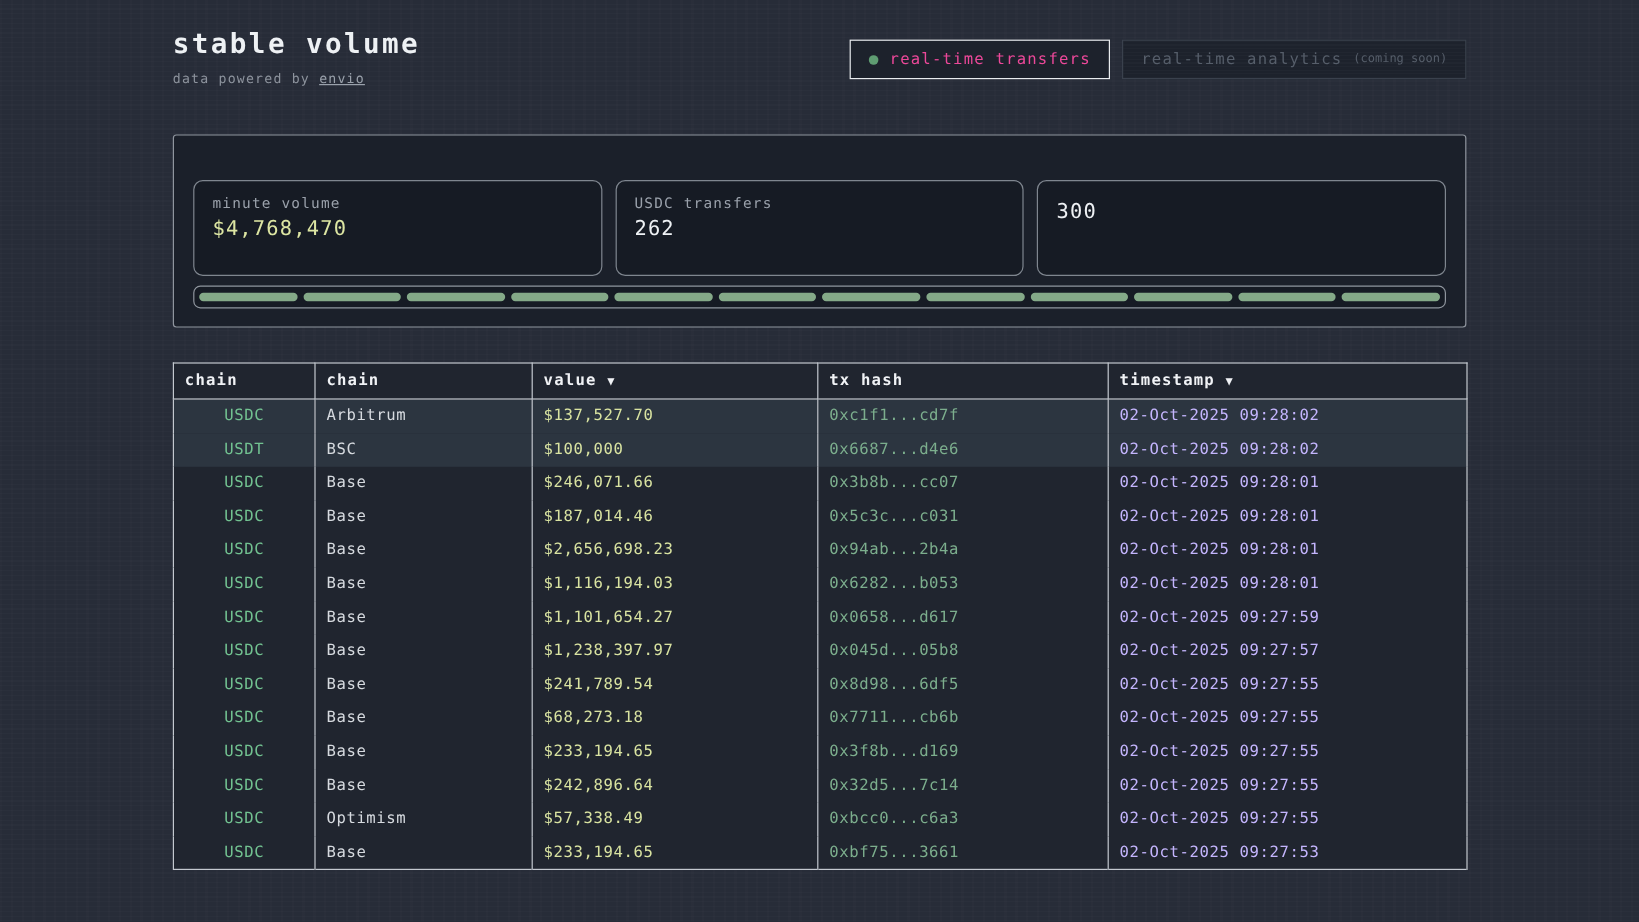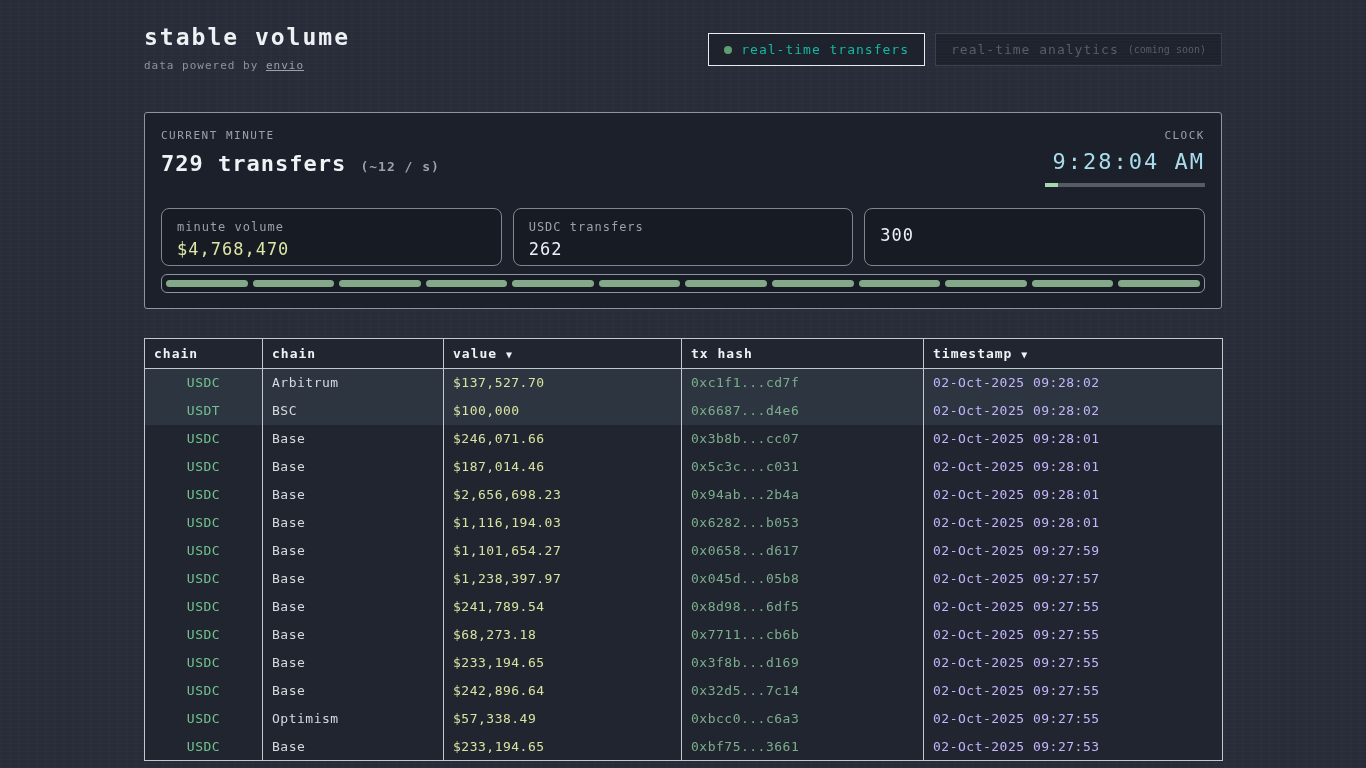--- a/index.html
+++ b/index.html
@@ -23,21 +23,21 @@
   .topbar{ display:flex; justify-content:space-between; align-items:flex-start; padding-top:24px; }
   .page-title{ font-size:23px; font-weight:bold; letter-spacing:2px; color:#eef1f4; }
   .powered{ margin-top:9px; font-size:11px; color:#8d939d; letter-spacing:1px; }
   .powered a{ color:#9aa1ab; text-decoration:underline; cursor:pointer; }
   .tabs{ display:flex; gap:10px; margin-top:9px; }
   .tab{
     font-size:13px; letter-spacing:1px; padding:8px 15px;
     display:flex; align-items:center; gap:9px;
     background:#1d222c; border:1px solid #3a414d; color:#565e6a; cursor:pointer;
   }
-  .tab.active{ border:1.5px solid #e9ecef; color:#14b8a6; }
+  .tab.active{ border:1.5px solid #e9ecef; color:#ec4899; }
   .tab .dot{ width:8px; height:8px; border-radius:50%; background:#5f9d72; }
   .tab.disabled{
     background-image:repeating-linear-gradient(0deg, rgba(255,255,255,0.02) 0 1px, transparent 1px 3px);
   }
   .tab .soon{ font-size:10px; letter-spacing:0; }
 
   
   .stats-card{
     margin-top:40px; border:1px solid #8f959e; border-radius:3px;
     background:#1b202a; padding:16px 16px 15px 16px; position:relative;
@@ -48,21 +48,21 @@
   .big-count .rate{ font-size:13px; font-weight:bold; color:#9aa1ab; letter-spacing:1px; }
   .clock-box{ text-align:right; }
   .clock-label{ font-size:11px; letter-spacing:1.5px; color:#9aa1ab; }
   .clock-time{ margin-top:7px; font-size:22px; color:#a9dcea; letter-spacing:2px; }
   .clock-track{ margin-top:9px; width:160px; height:4px; background:#565c66; margin-left:auto; }
   .clock-fill{ height:100%; background:#a5d8ad; }
 
   .stat-cards{ display:flex; gap:11px; margin-top:21px; }
   .stat-card{
     flex:1; border:1px solid #7f868f; border-radius:8px;
-    padding:11px 15px; background:#161b24; height:58px;
+    padding:11px 15px; background:#161b24; height:80px;
   }
   .stat-card .lbl{ font-size:12px; color:#9aa1ab; letter-spacing:1px; }
   .stat-card .val{ margin-top:5px; font-size:17px; color:#eef1f4; letter-spacing:1px; }
   .stat-card .val.money{ color:#dde6a3; }
 
   .seg-wrap{
     margin-top:8px; border:1px solid #8f959e; border-radius:6px;
     padding:5px 4px; display:flex; gap:5px; background:#161b24;
   }
   .seg{ flex:1; height:7px; border-radius:4px; background:#84a988; }
@@ -107,36 +107,20 @@
         <span>real-time transfers</span>
       </div>
       <div class="tab disabled">
         <span>real-time analytics</span>
         <span class="soon">(coming soon)</span>
       </div>
     </div>
   </div>
 
   <div class="stats-card">
-    <div class="stats-top">
-      <div>
-        <div class="sec-label">CURRENT MINUTE</div>
-        <div class="big-count">
-          <span>729 transfers</span>
-          <span class="rate">(~12 / s)</span>
-        </div>
-      </div>
-      <div class="clock-box">
-        <div class="clock-label">CLOCK</div>
-        <div class="clock-time">9:28:04 AM</div>
-        <div class="clock-track">
-          <div class="clock-fill" id="clock-fill" style="width: 8%;"></div>
-        </div>
-      </div>
-    </div>
 
     <div class="stat-cards">
       <div class="stat-card">
         <div class="lbl">minute volume</div>
         <div class="val money">$4,768,470</div>
       </div>
       <div class="stat-card">
         <div class="lbl">USDC transfers</div>
         <div class="val">262</div>
       </div>

